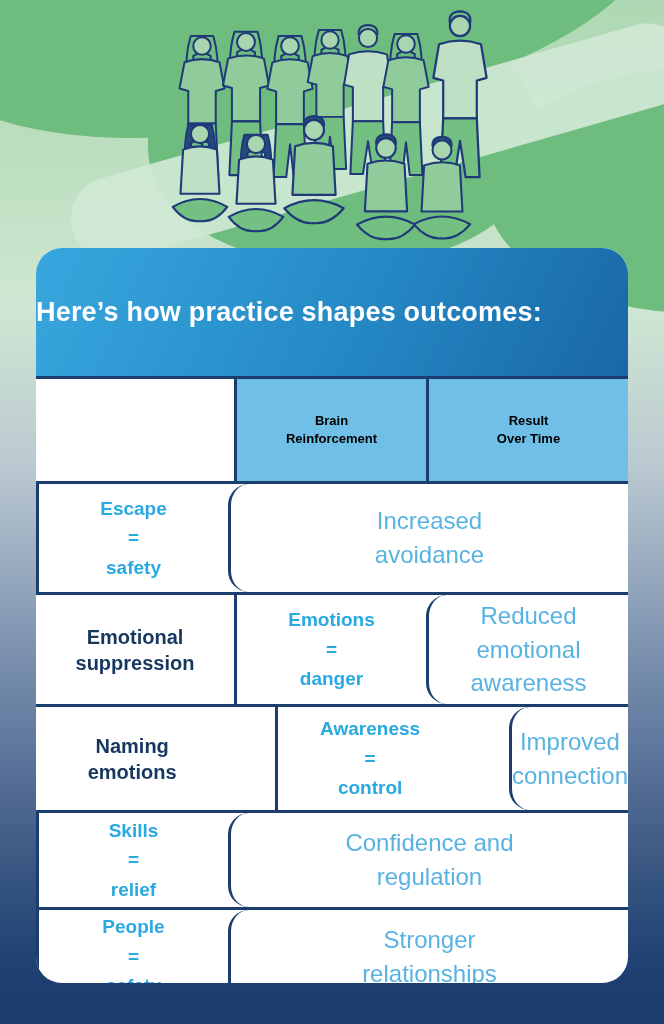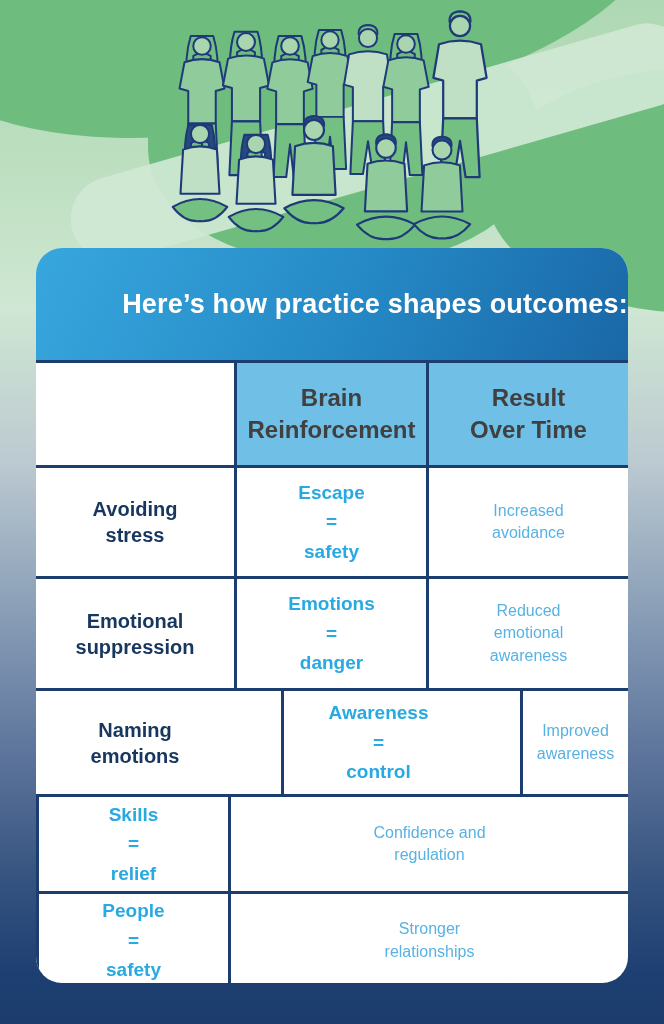--- a/index.html
+++ b/index.html
@@ -16,38 +16,38 @@
     border-radius:0 0 100% 45%;transform:rotate(-3deg);}
   .blob-center{left:148px;top:14px;width:390px;height:250px;border-radius:46%;}
   .blob-right{left:486px;top:68px;width:420px;height:245px;border-radius:50%;}
   .band-light{position:absolute;left:60px;top:100px;width:640px;height:84px;
     background:#cfe8d4;border-radius:44px;transform:rotate(-16deg);opacity:.92;}
 
   .illustration{position:absolute;left:164px;top:2px;width:340px;height:260px;z-index:4;}
 
   .card{position:absolute;left:36px;top:248px;width:592px;height:735px;
     background:#ffffff;border-radius:26px;overflow:hidden;z-index:3;}
-  .card-header{height:112px;display:flex;align-items:center;justify-content:flex-end;
-    background:linear-gradient(115deg,#38a7de 0%,#2488c4 55%,#1a67a7 100%);padding-left:40px;}
+  .card-header{height:128px;display:flex;align-items:center;justify-content:flex-start;
+    background:linear-gradient(115deg,#38a7de 0%,#2488c4 55%,#1a67a7 100%);}
   .card-title{color:#ffffff;font-size:27px;font-weight:bold;letter-spacing:.2px;}
 
   .trow{display:flex;border-top:3px solid #1c3e6e;}
   .cell{box-sizing:border-box;display:flex;align-items:center;justify-content:center;
     text-align:center;white-space:pre-line;}
   .c1{width:198px;}
   .c2{width:192px;border-left:3px solid #1c3e6e;}
   .c3{flex:1;border-left:3px solid #1c3e6e;}
 
   .row-colheads{height:102px;}
-  .colhead{background:#6fbfe7;color:#404040;font-weight:bold;font-size:24px;line-height:1.35;}
+  .colhead{background:#6fbfe7;color:#000000;font-weight:bold;font-size:13px;line-height:1.35;}
 
   .r1{height:108px;} .r2{height:109px;} .r3{height:103px;gap:47px;} .r4{height:94px;} .r5{height:93px;}
   .practice{color:#17375f;font-weight:bold;font-size:20px;line-height:1.3;}
   .reinforcement{color:#29a9e1;font-weight:bold;font-size:19px;line-height:1.55;}
-  .result{color:#58b2e2;font-size:16px;line-height:1.4;}
+  .result{color:#58b2e2;font-size:24px;line-height:1.4;border-radius:21px;}
 </style>
 </head>
 <body>
 
 <div class="blob blob-top"></div>
 <div class="blob blob-center"></div>
 <div class="blob blob-right"></div>
 <div class="band-light"></div>
 
 <svg class="illustration" viewBox="0 0 340 260" xmlns="http://www.w3.org/2000/svg">
@@ -98,22 +98,20 @@
 
   <div class="trow row-colheads">
     <div class="cell c1"></div>
     <div class="cell c2 colhead">Brain
 Reinforcement</div>
     <div class="cell c3 colhead">Result
 Over Time</div>
   </div>
 
   <div class="trow r1">
-    <div class="cell c1 practice">Avoiding
-stress</div>
     <div class="cell c2 reinforcement">Escape
 =
 safety</div>
     <div class="cell c3 result">Increased
 avoidance</div>
   </div>
 
   <div class="trow r2">
     <div class="cell c1 practice">Emotional
 suppression</div>
@@ -125,21 +123,21 @@
 awareness</div>
   </div>
 
   <div class="trow r3">
     <div class="cell c1 practice">Naming
 emotions</div>
     <div class="cell c2 reinforcement">Awareness
 =
 control</div>
     <div class="cell c3 result">Improved
-awareness</div>
+connection</div>
   </div>
 
   <div class="trow r4">
     <div class="cell c2 reinforcement">Skills
 =
 relief</div>
     <div class="cell c3 result">Confidence and
 regulation</div>
   </div>
 

